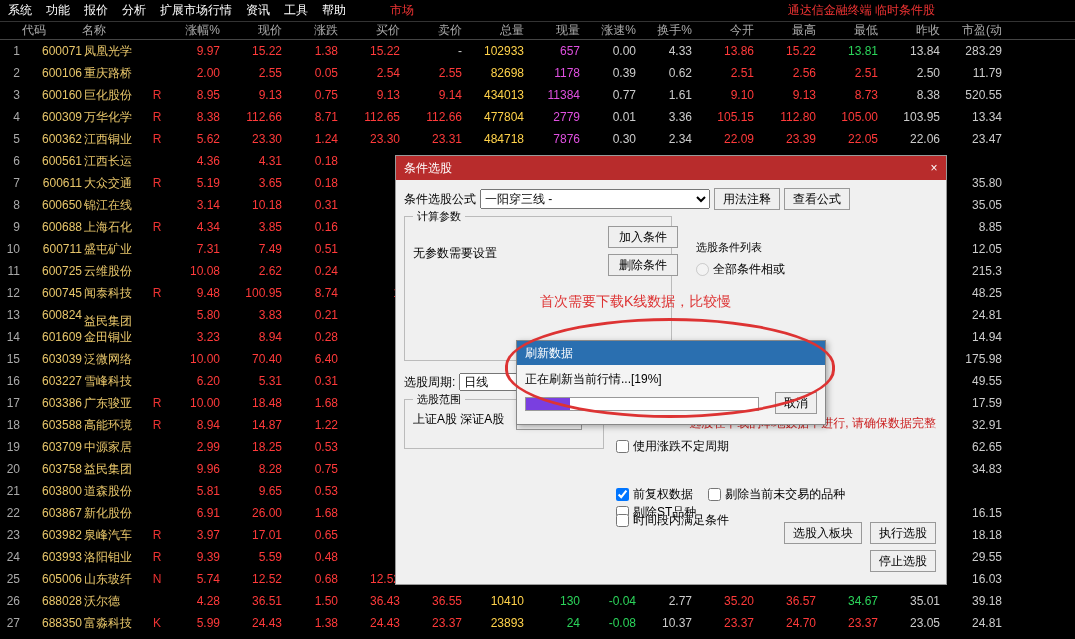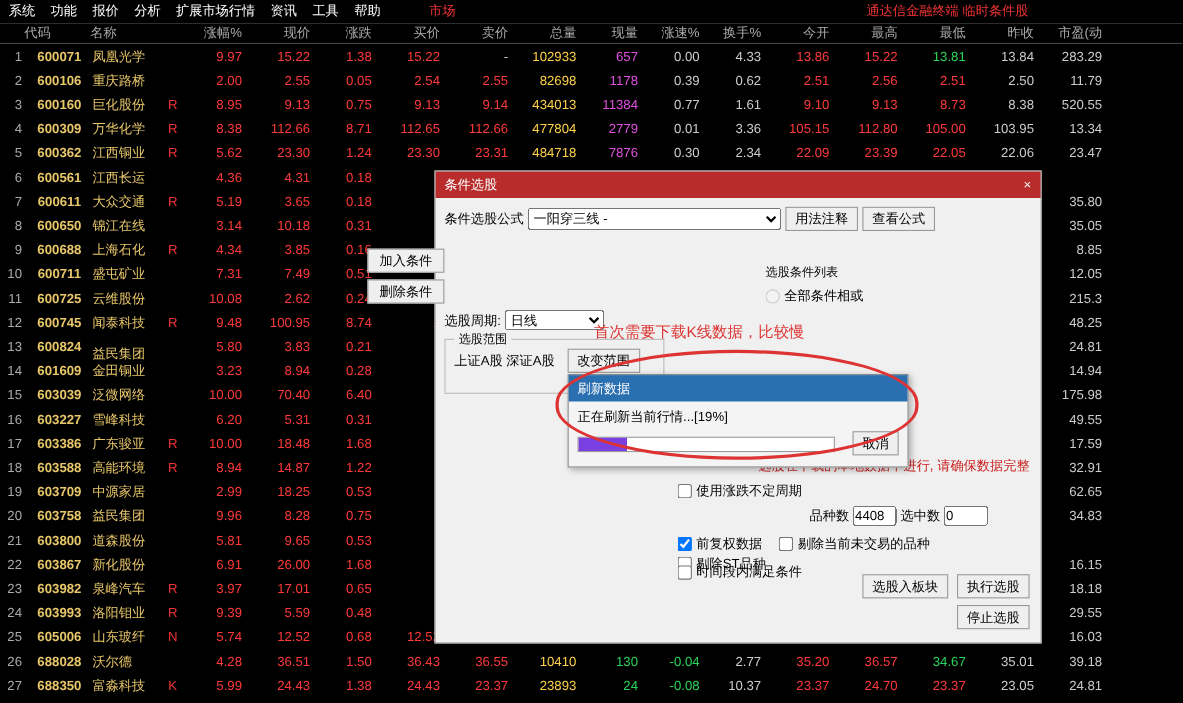--- a/index.html
+++ b/index.html
@@ -7,21 +7,21 @@
 .menubar { height:22px; background:#000; border-bottom:1px solid #333; display:flex; align-items:center; padding-left:8px; }
 .menubar span { margin-right:14px; cursor:pointer; }
 .menubar .market { color:#e33; margin-left:30px; }
 .menubar .brand { color:#e33; margin-left:auto; margin-right:140px; }
 .headerrow { height:18px; display:flex; align-items:center; background:#000; border-bottom:1px solid #444; }
 .headerrow div { color:#aaa; text-align:right; white-space:nowrap; }
 .tablebody { }
 .row { height:22px; display:flex; align-items:center; }
 .cell { text-align:right; white-space:nowrap; }
 .idx { width:22px; text-align:right; color:#aaa; padding-right:2px; }
-.code { width:60px; text-align:center; padding-left:4px;font-weight:bold; }
+.code { width:60px; text-align:right; padding-left:4px; }
 .name { width:68px; text-align:left; padding-left:2px; }
 .flag { width:14px; text-align:center; color:#e33; }
 .num { width:56px; }
 .numw { width:62px; }
 .red { color:#ff3a3a; }
 .green { color:#2bd45a; }
 .yellow { color:#ffd24a; }
 .magenta { color:#e050e0; }
 .gray { color:#ccc; }
 .gold { color:#e8c66a; }
@@ -634,20 +634,26 @@
     <span class="dlg-close">×</span>
   </div>
   <div class="dlg-body" style="position:relative;height:calc(100% - 24px);">
     <div class="formula-row">
       <span>条件选股公式</span>
       <select><option>一阳穿三线   -</option></select>
       <button class="btn">用法注释</button>
       <button class="btn">查看公式</button>
     </div>
     <div style="display:flex;gap:6px;">
+      <div class="fieldset" style="width:268px;height:145px;">
+        <span class="legend">计算参数</span>
+        <div style="margin-top:20px;">无参数需要设置</div>
+        <div style="position:absolute;right:-4px;top:6px;display:flex;flex-direction:column;gap:6px;transform:translateX(100%);">
+        </div>
+      </div>
       <div style="display:flex;flex-direction:column;gap:6px;margin-left:-70px;margin-top:10px;z-index:2;">
          <button class="btn" style="width:70px">加入条件</button>
          <button class="btn" style="width:70px">删除条件</button>
       </div>
     </div>
     <div class="side">
        <div style="font-size:11px;margin-bottom:2px;">选股条件列表</div>
        <div style="margin-top:6px;">
          <label class="cb">
             <input type="radio" disabled="" style=""> 
@@ -663,26 +669,20 @@
        <span class="legend">选股范围</span>
        <span>上证A股 深证A股</span>
        <button class="btn" style="margin-left:8px">改变范围</button>
     </div>
     <div class="notered" style="position:absolute;right:10px;top:235px;">选股在下载的本地数据中进行, 请确保数据完整</div>
     <div style="position:absolute;left:220px;top:258px;">
       <label class="cb">
           <input type="checkbox" style=""> 
           <span>使用涨跌不定周期</span>
         </label>
-    </div>
-    <div style="position:absolute;left:340px;top:280px;">
-      <span>品种数</span>
-      <input style="width: 40px;" readonly="" value="4408">
-      <span>选中数</span>
-      <input style="width: 40px;" readonly="" value="0">
     </div>
     <div style="position:absolute;left:220px;top:306px;">
       <label class="cb">
           <input type="checkbox" checked="" style=""> 
           <span>前复权数据</span>
         </label>
       <label class="cb">
           <input type="checkbox" style=""> 
           <span>剔除当前未交易的品种</span>
         </label>

